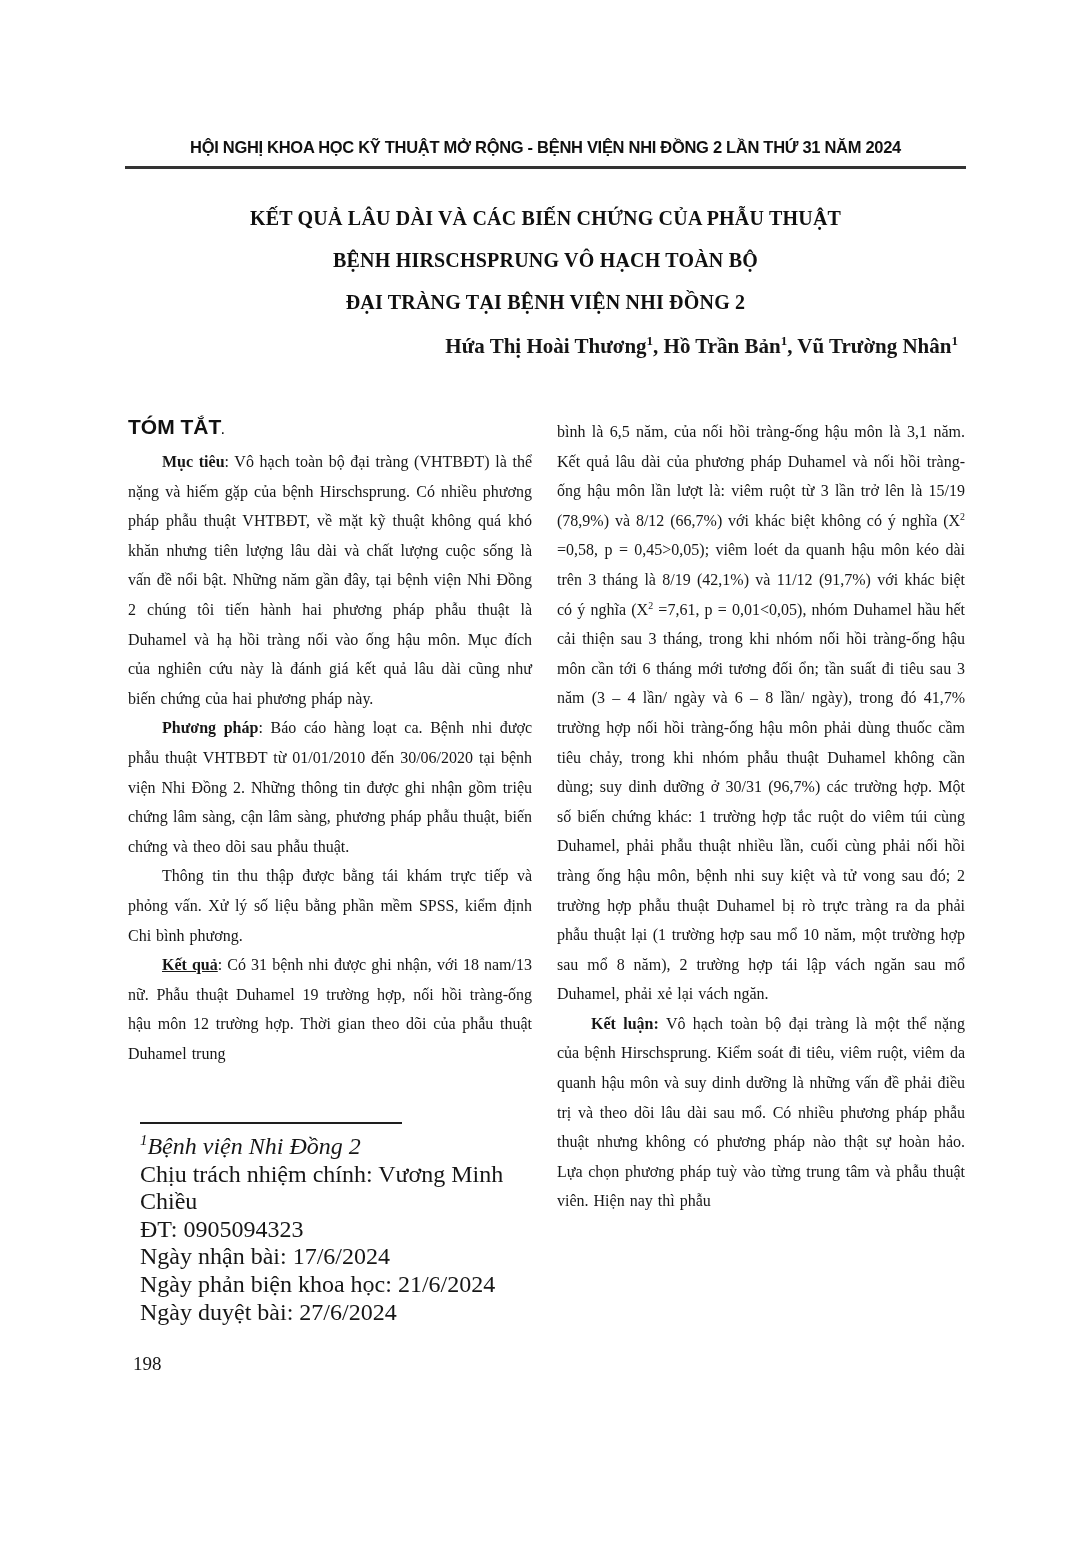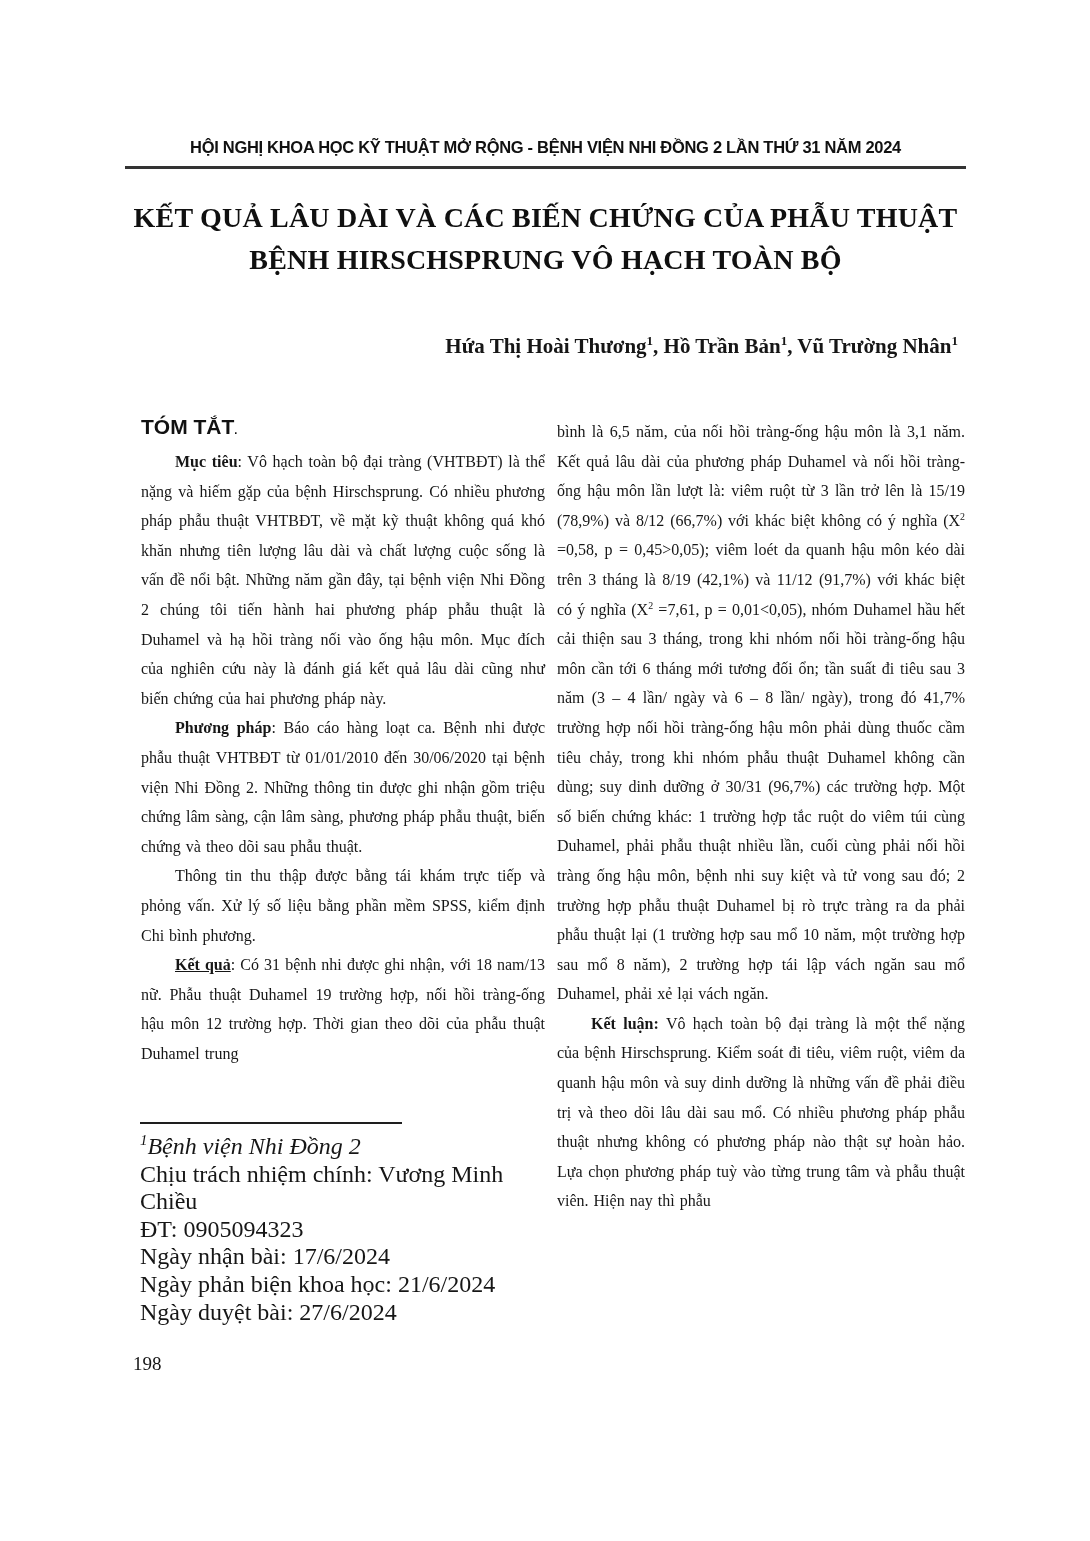--- a/index.html
+++ b/index.html
@@ -8,34 +8,34 @@
     font-family:"Liberation Serif", serif; color:#161616; overflow:hidden;padding-left:36px;
   }
   .header {
     position:absolute; left:125px; top:138px; width:841px;
     text-align:center; font-family:"Liberation Sans", sans-serif;
     font-weight:bold; font-size:16.5px; letter-spacing:-0.3px;
     padding-bottom:9px; border-bottom:3.5px solid #333333; color:#111;
   }
   .title {
     position:absolute; left:125px; top:197px; width:841px;
-    text-align:center; font-weight:bold; font-size:28px; line-height:42px;
+    text-align:center; font-weight:bold; font-size:20px; line-height:42px;
     letter-spacing:0.2px; color:#101010;
   }
   .authors {
     position:absolute; left:125px; top:331px; width:833px;
     text-align:right; font-weight:bold; font-size:21px; line-height:31px;
   }
   sup { font-size:0.62em; vertical-align:super; line-height:0; }
   .abstract-heading {
     font-family:"Liberation Sans", sans-serif; font-weight:bold;
     font-size:21px; margin:0 0 8px 0; color:#111;
   }
   .hdot { font-size:11px; font-weight:bold; }
-  .col-left  { position:absolute; left:128px; top:415px; width:404px;margin-left:13px; }
+  .col-left  { position:absolute; left:128px; top:415px; width:404px; }
   .col-right { position:absolute; left:557px; top:417px; width:408px; }
   .para {
     margin:0; font-size:16px; line-height:29.6px; text-align:justify;
     word-spacing:1px;
   }
   .para.indent { text-indent:34px; }
   .footnote {
     position:absolute; left:140px; top:1122px; width:410px;
     font-size:24px; line-height:27.6px;
   }
@@ -47,20 +47,21 @@
 
 <div class="page">
 
   <div class="header">
     <span>HỘI NGHỊ KHOA HỌC KỸ THUẬT MỞ RỘNG - BỆNH VIỆN NHI ĐỒNG 2 LẦN THỨ 31 NĂM 2024</span>
   </div>
 
   <div class="title">
     <div>KẾT QUẢ LÂU DÀI VÀ CÁC BIẾN CHỨNG CỦA PHẪU THUẬT</div>
     <div>BỆNH HIRSCHSPRUNG VÔ HẠCH TOÀN BỘ</div>
+    <div>ĐẠI TRÀNG TẠI BỆNH VIỆN NHI ĐỒNG 2</div>
   </div>
 
   <div class="authors">
       <div class="line"><span>Hứa Thị Hoài Thương</span><sup>1</sup><span>, Hồ Trần Bản</span><sup>1</sup><span>, Vũ Trường Nhân</span><sup>1</sup></div>
     </div>
 
   <div class="col-left">
     <div class="abstract-heading">
       <span>TÓM TẮT</span><span class="hdot">.</span>
     </div>

